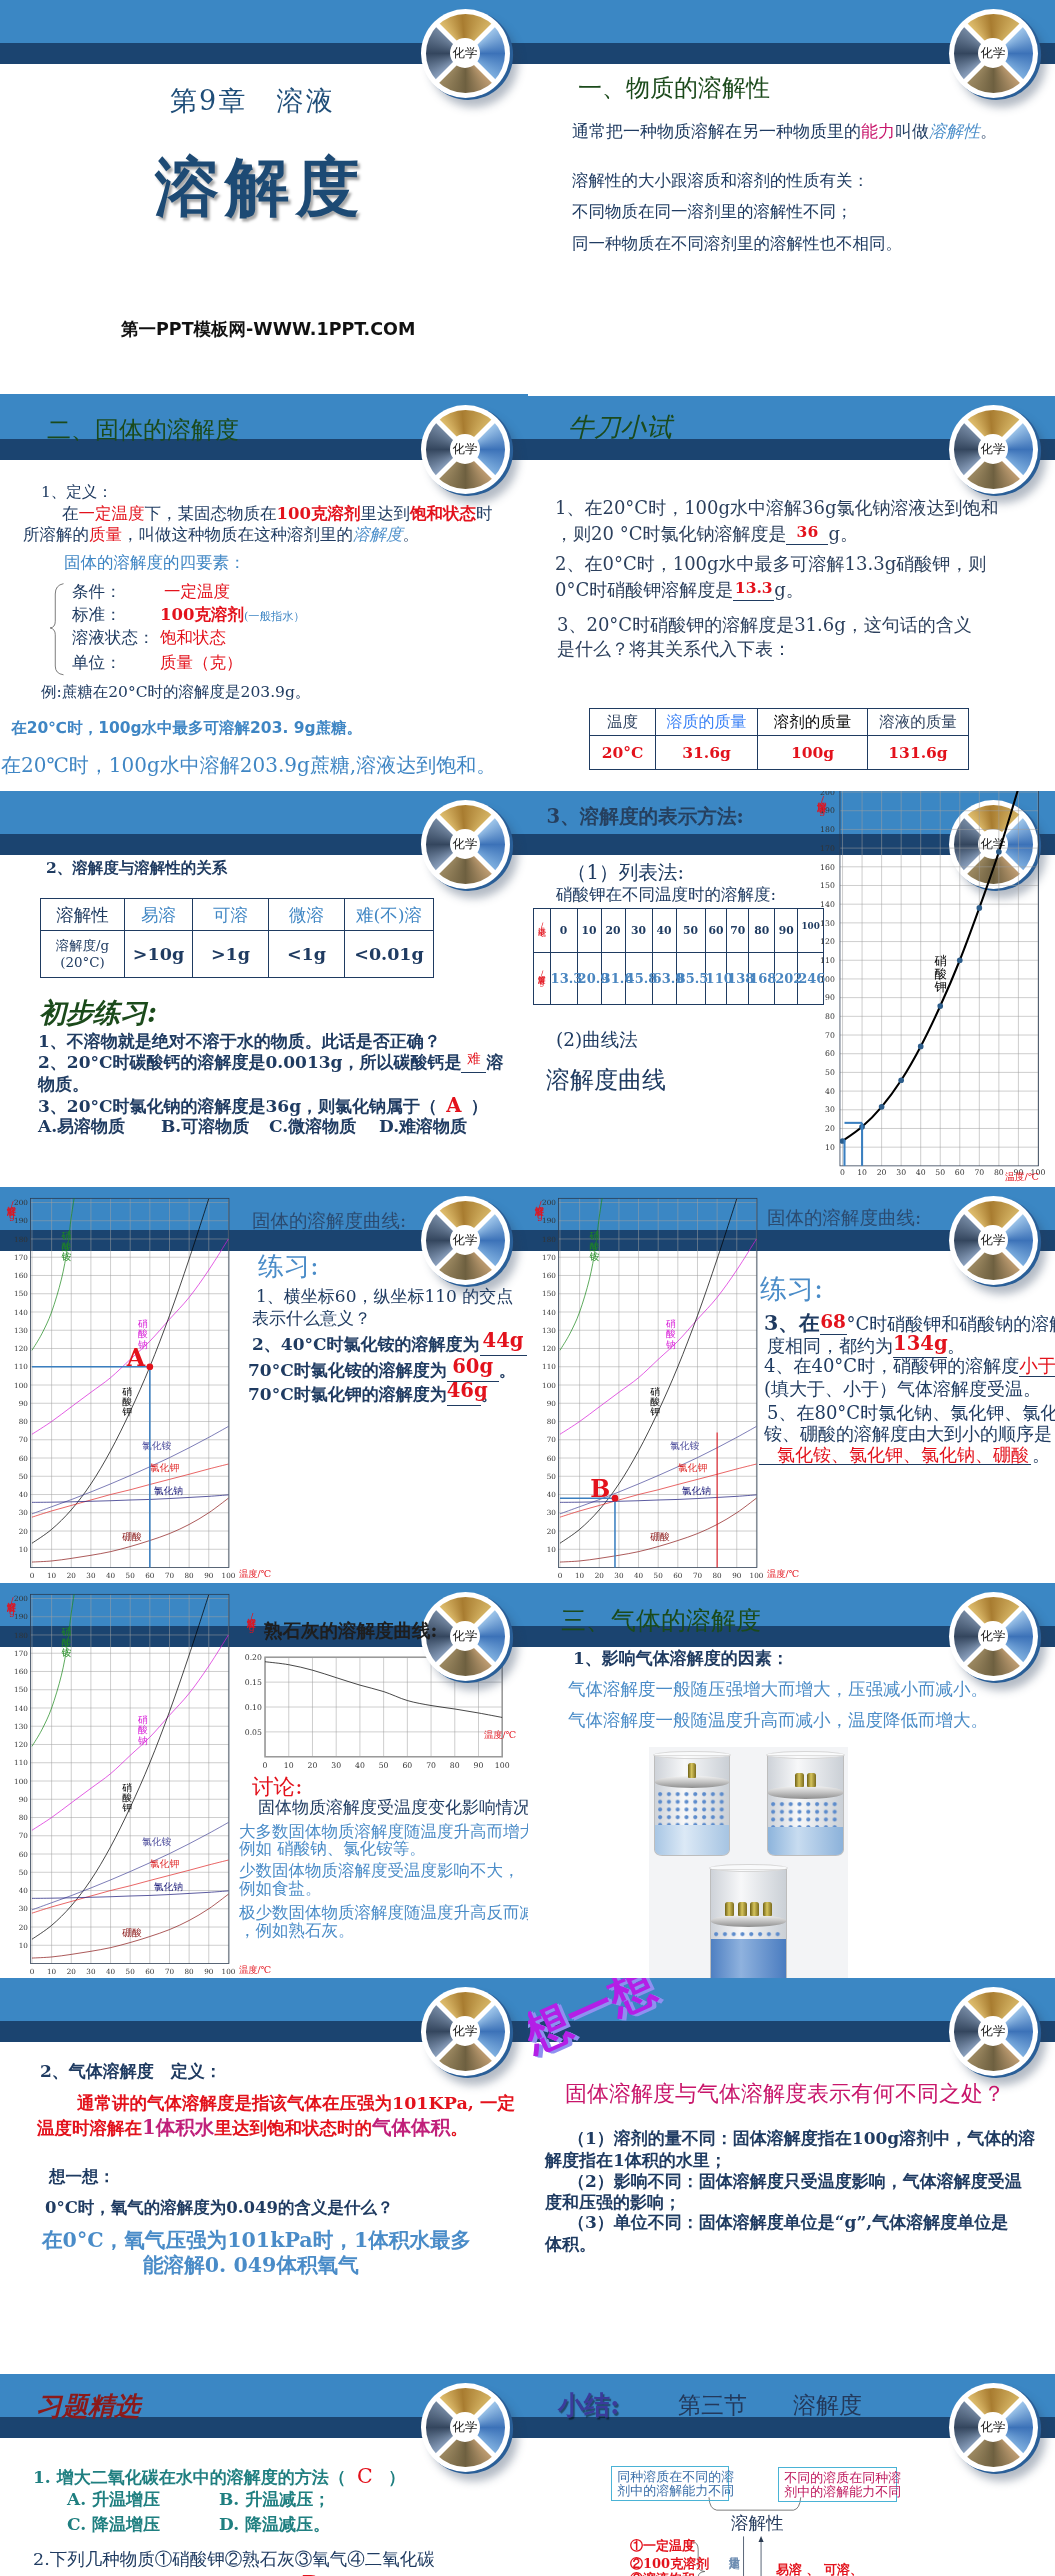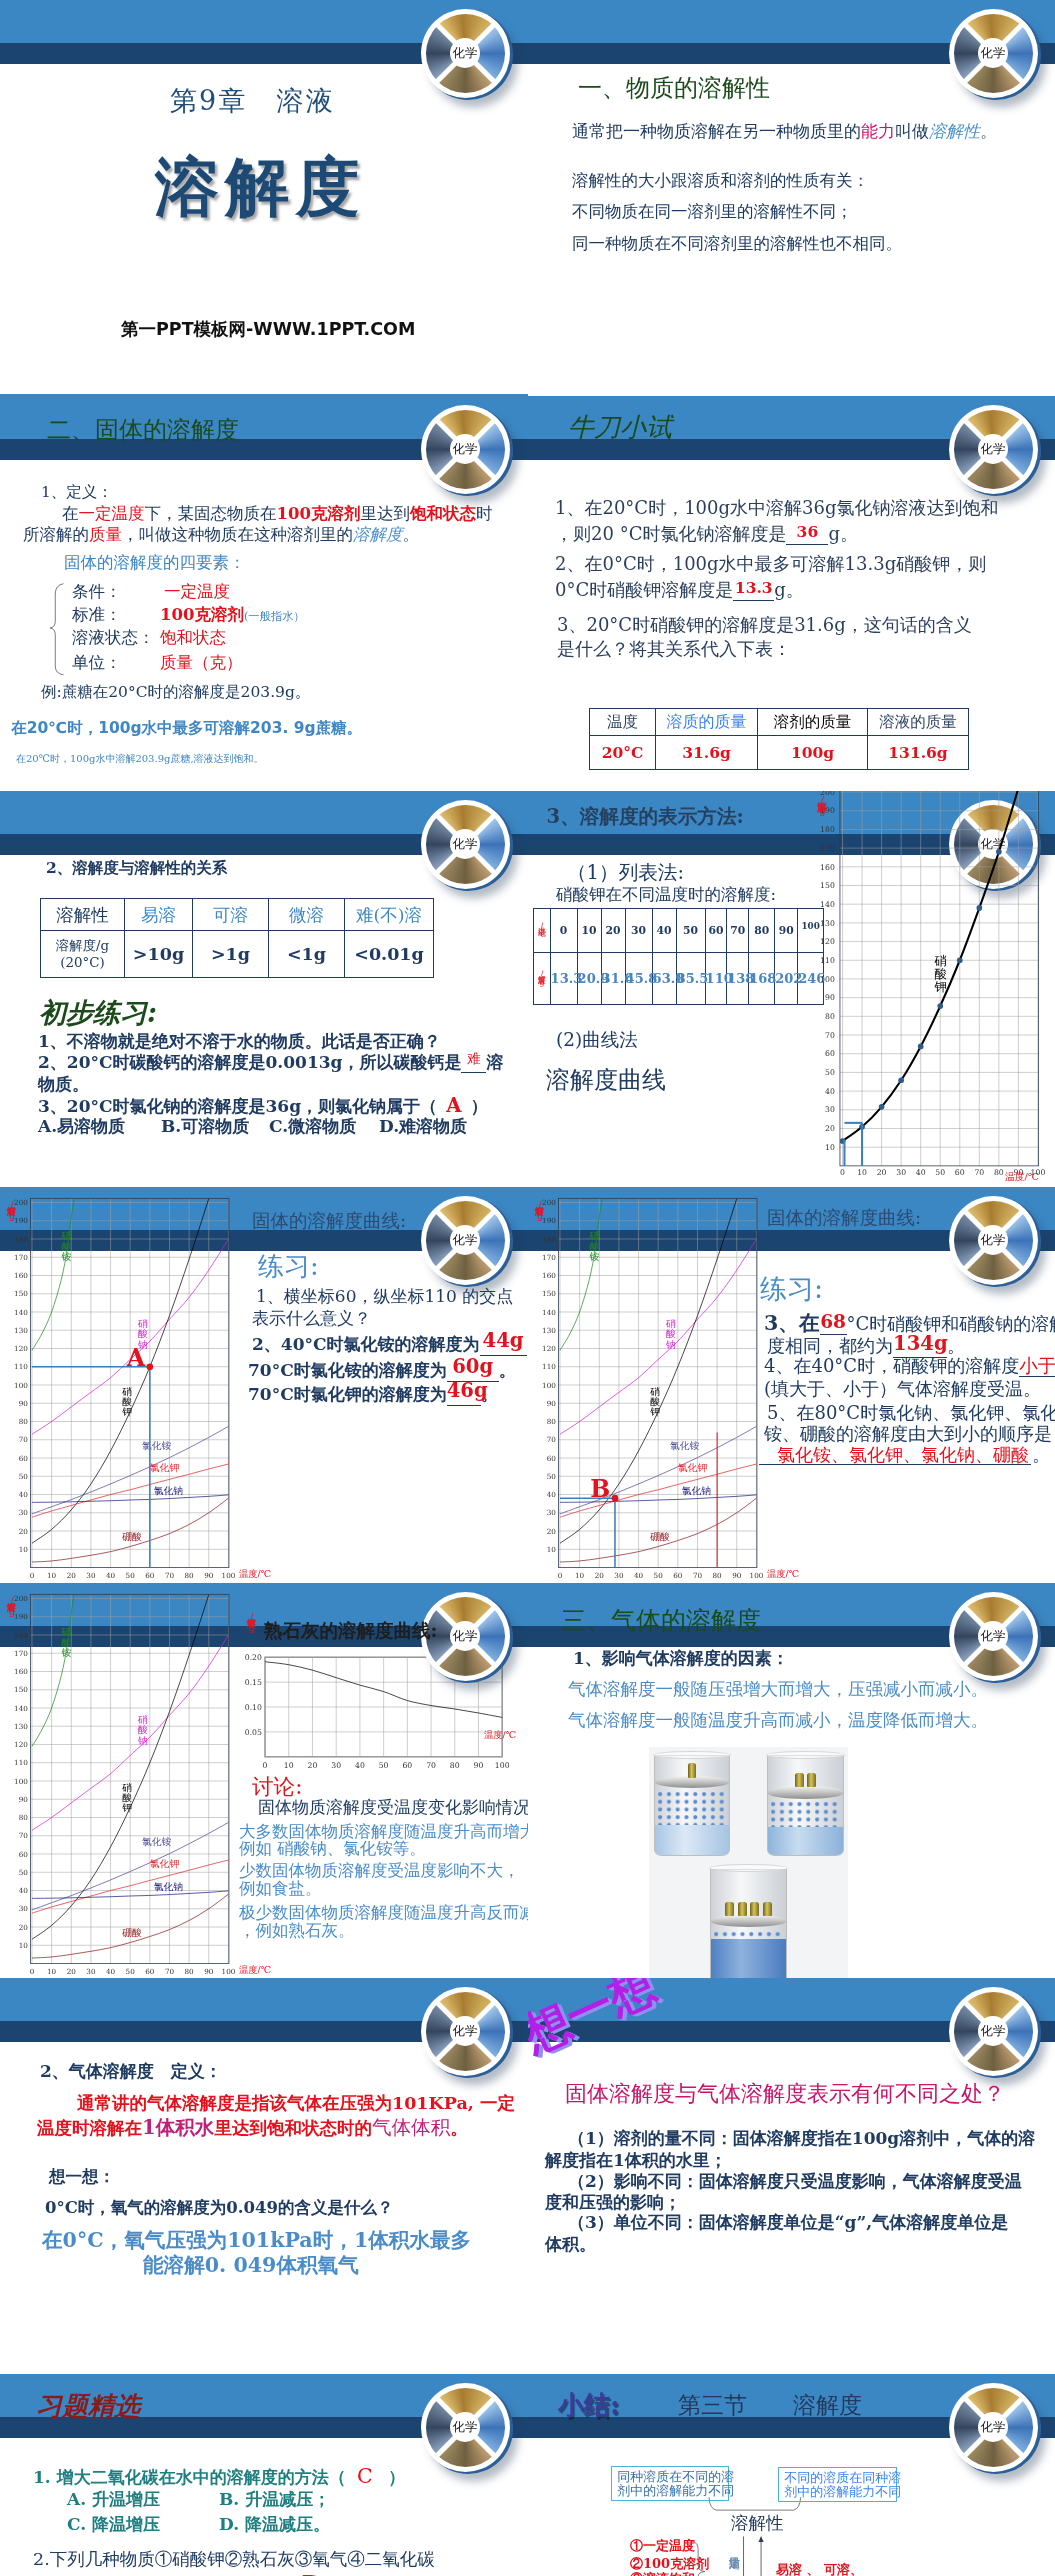--- a/index.html
+++ b/index.html
@@ -96,21 +96,21 @@
   <div class="t navy" style="left:72px;top:186px;font-size:16.5px">条件：</div>
   <div class="t red" style="left:164px;top:186px;font-size:16.5px">一定温度</div>
   <div class="t navy" style="left:72px;top:209px;font-size:16.5px">标准：</div>
   <div class="t" style="left:160px;top:209px;font-size:16.5px"><span class="red b">100克溶剂</span><span class="blue" style="font-size:11.3px">(一般指水）</span></div>
   <div class="t navy" style="left:72px;top:232px;font-size:16.5px">溶液状态：</div>
   <div class="t red" style="left:160px;top:232px;font-size:16.5px">饱和状态</div>
   <div class="t navy" style="left:72px;top:257px;font-size:16.5px">单位：</div>
   <div class="t red" style="left:160px;top:257px;font-size:16.5px">质量（克）</div>
   <div class="t navy" style="left:41px;top:287px;font-size:15.5px">例:蔗糖在20°C时的溶解度是203.9g。</div>
   <div class="t blue b sans" style="left:11.3px;top:323px;font-size:15.5px">在20℃时，100g水中最多可溶解203. 9g蔗糖。</div>
-  <div class="t blue" style="left:16px;top:357px;font-size:10px">在20℃时，100g水中溶解203.9g蔗糖,溶液达到饱和。</div>
+  <div class="t blue" style="left:1px;top:357px;font-size:20px">在20℃时，100g水中溶解203.9g蔗糖,溶液达到饱和。</div>
 </section>
 
 <section class="slide" style="left:528px;top:396px">
   <div class="bar1"></div>
   <div class="bar2"></div>
   <div class="logo">
       <div class="lq"></div>
       <div class="lx r1"></div>
       <div class="lx r2"></div>
       <div class="lc">化学</div>
@@ -777,21 +777,21 @@
   <div class="bar1"></div>
   <div class="bar2"></div>
   <div class="logo">
       <div class="lq"></div>
       <div class="lx r1"></div>
       <div class="lx r2"></div>
       <div class="lc">化学</div>
     </div>
   <div class="t navy b" style="left:40px;top:83px;font-size:17px">2、气体溶解度　定义：</div>
   <div class="t red b" style="left:77px;top:115px;font-size:17.5px">通常讲的气体溶解度是指该气体在压强为101KPa, 一定</div>
-  <div class="t red b" style="left:37px;top:138px;font-size:17.5px"><span>温度时溶解在</span><span style="color:#c0207a;font-size:19.6px">1体积水</span><span>里达到饱和状态时的</span><span style="color:#c0207a;font-size:19.6px;font-weight:normal">气体体积</span><span>。</span></div>
+  <div class="t red b" style="left:37px;top:138px;font-size:17.5px"><span>温度时溶解在</span><span style="color:#c0207a;font-size:19.6px">1体积水</span><span>里达到饱和状态时的</span><span style="color:#c0207a;font-size:19.6px;font-weight:bold">气体体积</span><span>。</span></div>
   <div class="t navy b" style="left:49px;top:189px;font-size:16.5px">想一想：</div>
   <div class="t navy b" style="left:45px;top:220px;font-size:16.5px">0°C时，氧气的溶解度为0.049的含义是什么？</div>
   <div class="t b" style="left:42px;top:250px;font-size:20.6px;color:#4a8cc8">在0°C，氧气压强为101kPa时，1体积水最多</div>
   <div class="t b" style="left:143px;top:275px;font-size:20.6px;color:#4a8cc8">能溶解0. 049体积氧气</div>
 </section>
 
 <section class="slide" style="left:528px;top:1978px">
   <div class="bar1"></div>
   <div class="bar2"></div>
   <div class="logo">
@@ -849,21 +849,21 @@
     <path d="M447,326 L452,314 L457,326 Z" fill="#2a3a50"></path>
     <path d="M317,324 Q330,326 330,340 L330,372 Q330,382 343,383 Q330,384 330,394 L330,428 Q330,440 317,442" fill="none" stroke="#555" stroke-width="1.5"></path>
     <path d="M346,532 Q346,506 360,505 L525,505 Q539,506 539,532" fill="none" stroke="#555" stroke-width="1.5"></path>
     <path d="M171,478 Q188,480 188,496 L188,542 Q188,553 205,554 Q188,556 188,566 L188,624 Q188,638 171,640" fill="none" stroke="#555" stroke-width="1.5"></path>
     <path d="M725,470 Q710,472 710,488 L710,534 Q710,543 695,544 Q710,546 710,556 L710,606 Q710,621 725,623" fill="none" stroke="#555" stroke-width="1.5"></path>
   </svg>
   <div class="box" style="left:83px;top:92px;width:118px;height:35px;padding:2.6px 0 0 5.2px;font-size:13px;line-height:14px;color:#3a6ea8">
       <div>同种溶质在不同的溶</div>
       <div>剂中的溶解能力不同</div>
     </div>
-  <div class="box" style="left:250px;top:93px;width:119px;height:35px;padding:2.6px 0 0 5.2px;font-size:13px;line-height:14px;color:#3b82f6">
+  <div class="box" style="left:250px;top:93px;width:119px;height:35px;padding:2.6px 0 0 5.2px;font-size:13px;line-height:14px;color:#be185d">
       <div>不同的溶质在同种溶</div>
       <div>剂中的溶解能力不同</div>
     </div>
   <div class="t" style="left:203px;top:139px;font-size:17.5px;color:#23395b">溶解性</div>
   <div class="t vert" style="left:200px;top:174px;font-size:11.3px;color:#6a8ab0">定量描述</div>
   <div class="t red b" style="left:102px;top:164px;font-size:13px">①一定温度</div>
   <div class="t red b" style="left:102px;top:182px;font-size:13px">②100克溶剂</div>
   <div class="t red b" style="left:102px;top:197px;font-size:13px">③溶液饱和</div>
 
   <div class="t red b" style="left:248px;top:188px;font-size:13px">易溶 、 可溶、</div>

